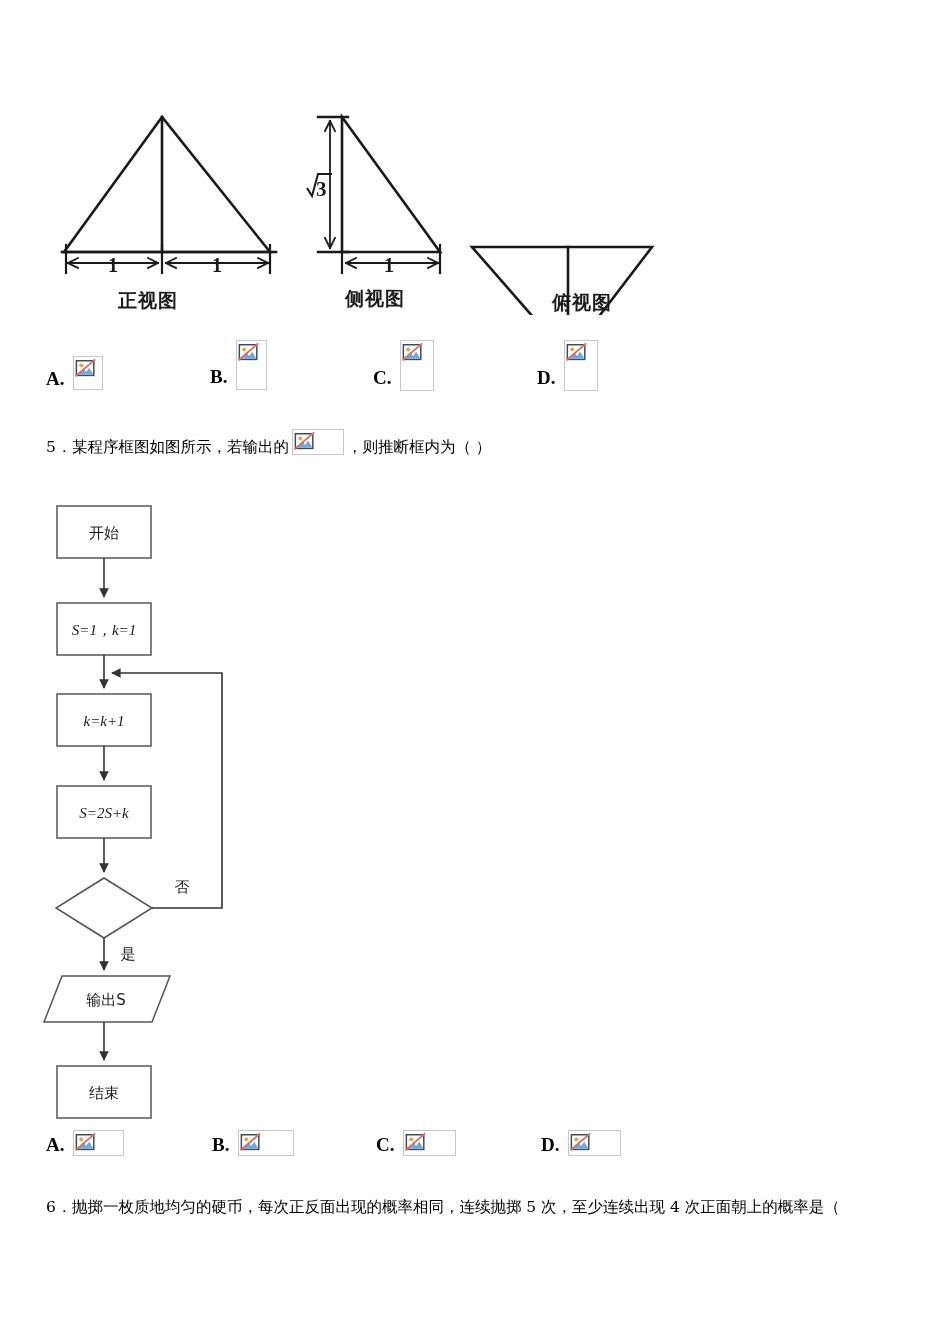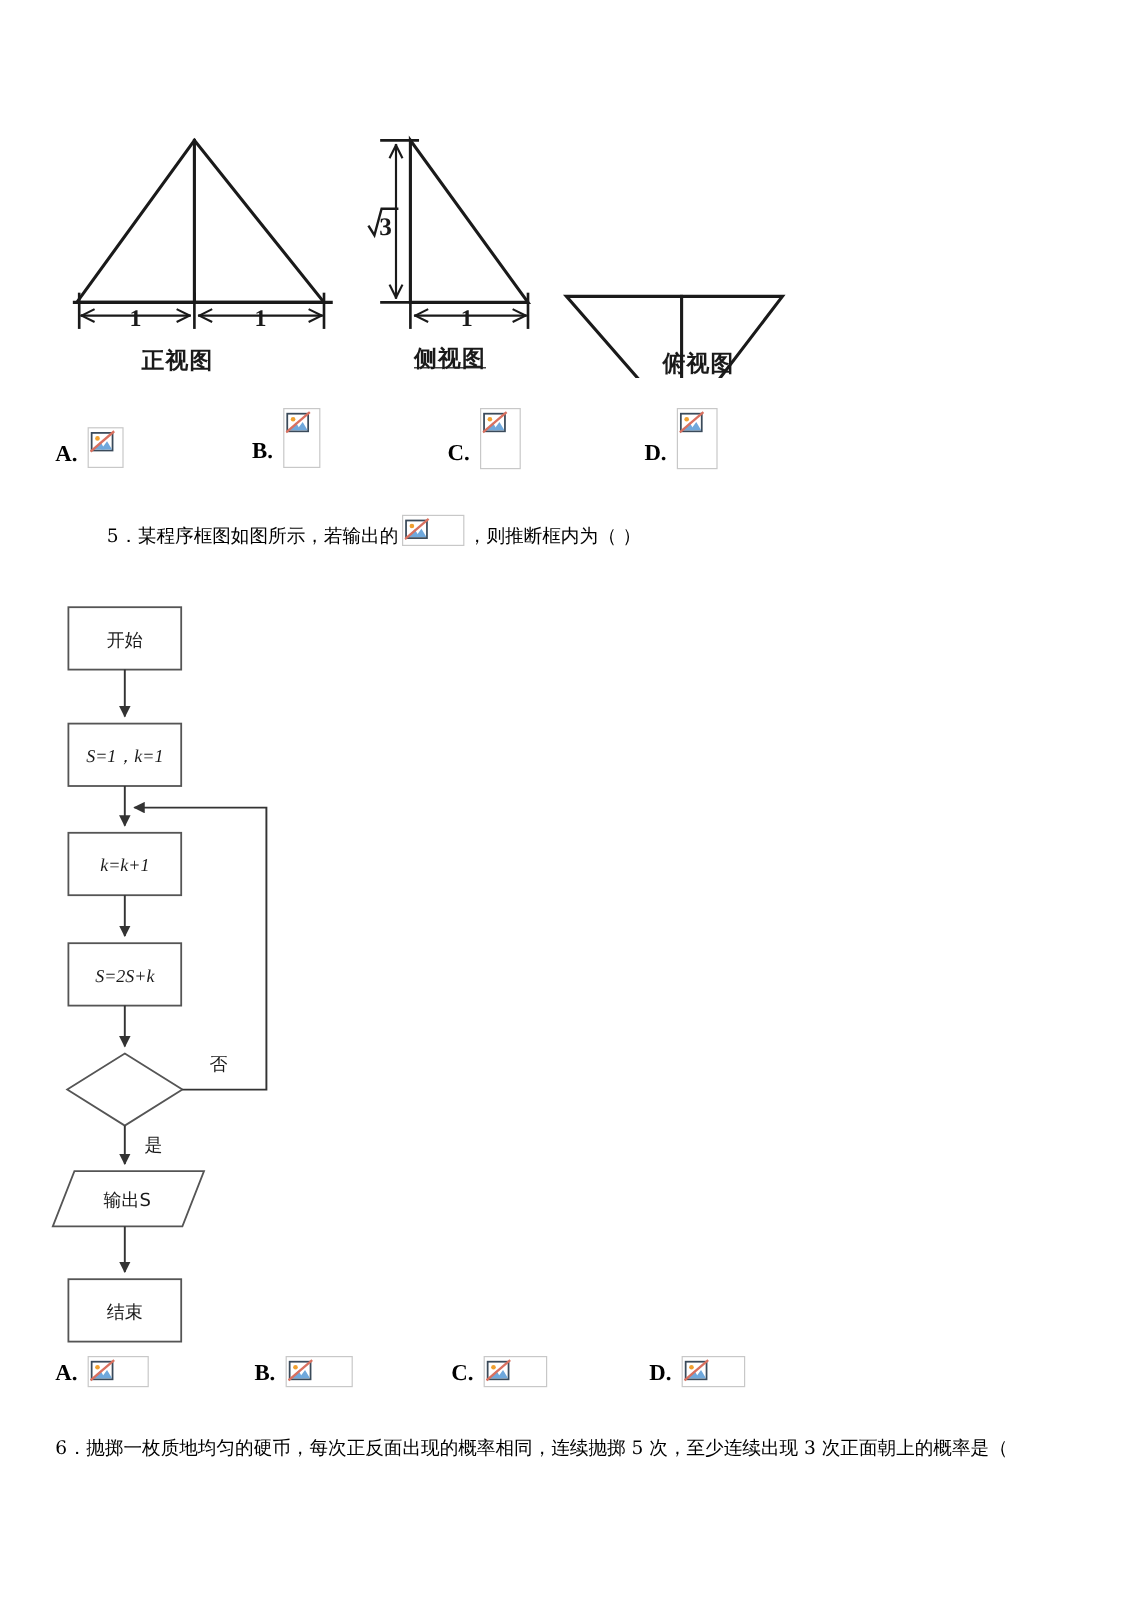--- a/index.html
+++ b/index.html
@@ -29,21 +29,21 @@
   .view-caption {
     position: absolute;
     font-family: "DejaVu Serif", "Liberation Serif", serif;
     font-size: 19px;
     font-weight: 600;
     color: #1a1a1a;
     letter-spacing: 1px;
     white-space: nowrap;
   }
   #caption-front { left: 118px; top: 288px; font-family: Liberation Serif, serif; }
-  #caption-side  { left: 345px; top: 286px; text-decoration: underline; }
+  #caption-side  { left: 345px; top: 286px; }
   #caption-top   { left: 552px; top: 290px; }
 
   
   .placeholder {
     position: relative;
     display: inline-block;
     vertical-align: bottom;
     border: 1px solid #c8c8c8;
     background: #ffffff;
     box-sizing: border-box;
@@ -226,21 +226,21 @@
         <rect x="1.5" y="3" width="19" height="16" fill="#ffffff" stroke="#3a4a5a" stroke-width="1.6"></rect>
         <circle cx="6.8" cy="8" r="2.1" fill="#f0a030"></circle>
         <path d="M 3 18 L 9.5 11 L 13.5 18 Z" fill="#6fa8dc"></path>
         <path d="M 10 18 L 15.5 10.5 L 20 18 Z" fill="#6fa8dc"></path>
         <path d="M 0.5 20 L 22 1.5" stroke="#d9705f" stroke-width="2.1" fill="none"></path>
       </svg>
     </span>
   </div>
 </div>
 
-<div class="question" id="question5-text" style="left:46px; top:429px;margin-left:43px;">
+<div class="question" id="question5-text" style="left:46px; top:429px;">
   <span class="qnum">5</span><span>．某程序框图如图所示，若输出的</span><span class="placeholder inline-ph" style="width:52px;height:26px;">
       <svg class="brokenicon" viewBox="0 0 24 24">
         <rect x="1.5" y="3" width="19" height="16" fill="#ffffff" stroke="#3a4a5a" stroke-width="1.6"></rect>
         <circle cx="6.8" cy="8" r="2.1" fill="#f0a030"></circle>
         <path d="M 3 18 L 9.5 11 L 13.5 18 Z" fill="#6fa8dc"></path>
         <path d="M 10 18 L 15.5 10.5 L 20 18 Z" fill="#6fa8dc"></path>
         <path d="M 0.5 20 L 22 1.5" stroke="#d9705f" stroke-width="2.1" fill="none"></path>
       </svg>
   </span><span>，则推断框内为（   ）</span>
 </div>
@@ -342,14 +342,14 @@
         <circle cx="6.8" cy="8" r="2.1" fill="#f0a030"></circle>
         <path d="M 3 18 L 9.5 11 L 13.5 18 Z" fill="#6fa8dc"></path>
         <path d="M 10 18 L 15.5 10.5 L 20 18 Z" fill="#6fa8dc"></path>
         <path d="M 0.5 20 L 22 1.5" stroke="#d9705f" stroke-width="2.1" fill="none"></path>
       </svg>
     </span>
   </div>
 </div>
 
 <div class="question" id="question6-text" style="left:46px; top:1196px;">
-  <span class="qnum">6</span><span>．抛掷一枚质地均匀的硬币，每次正反面出现的概率相同，连续抛掷 5 次，至少连续出现 3 次正面朝上的概率是（</span>
+  <span class="qnum">6</span><span>．抛掷一枚质地均匀的硬币，每次正反面出现的概率相同，连续抛掷 5 次，至少连续出现 4 次正面朝上的概率是（</span>
 </div>
 
 </body></html>

